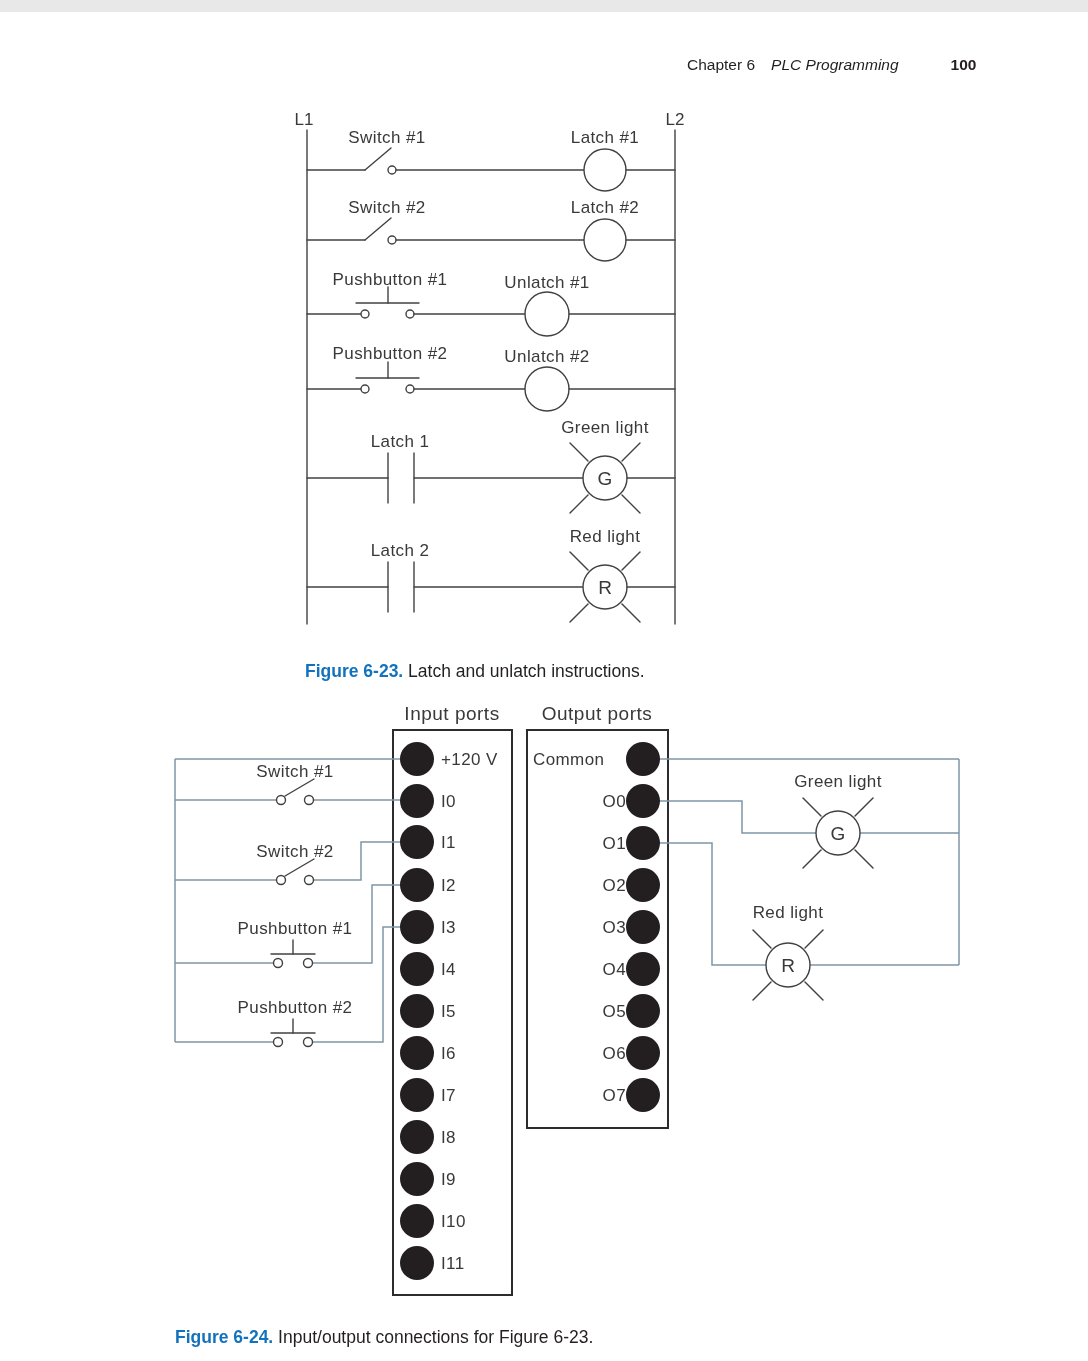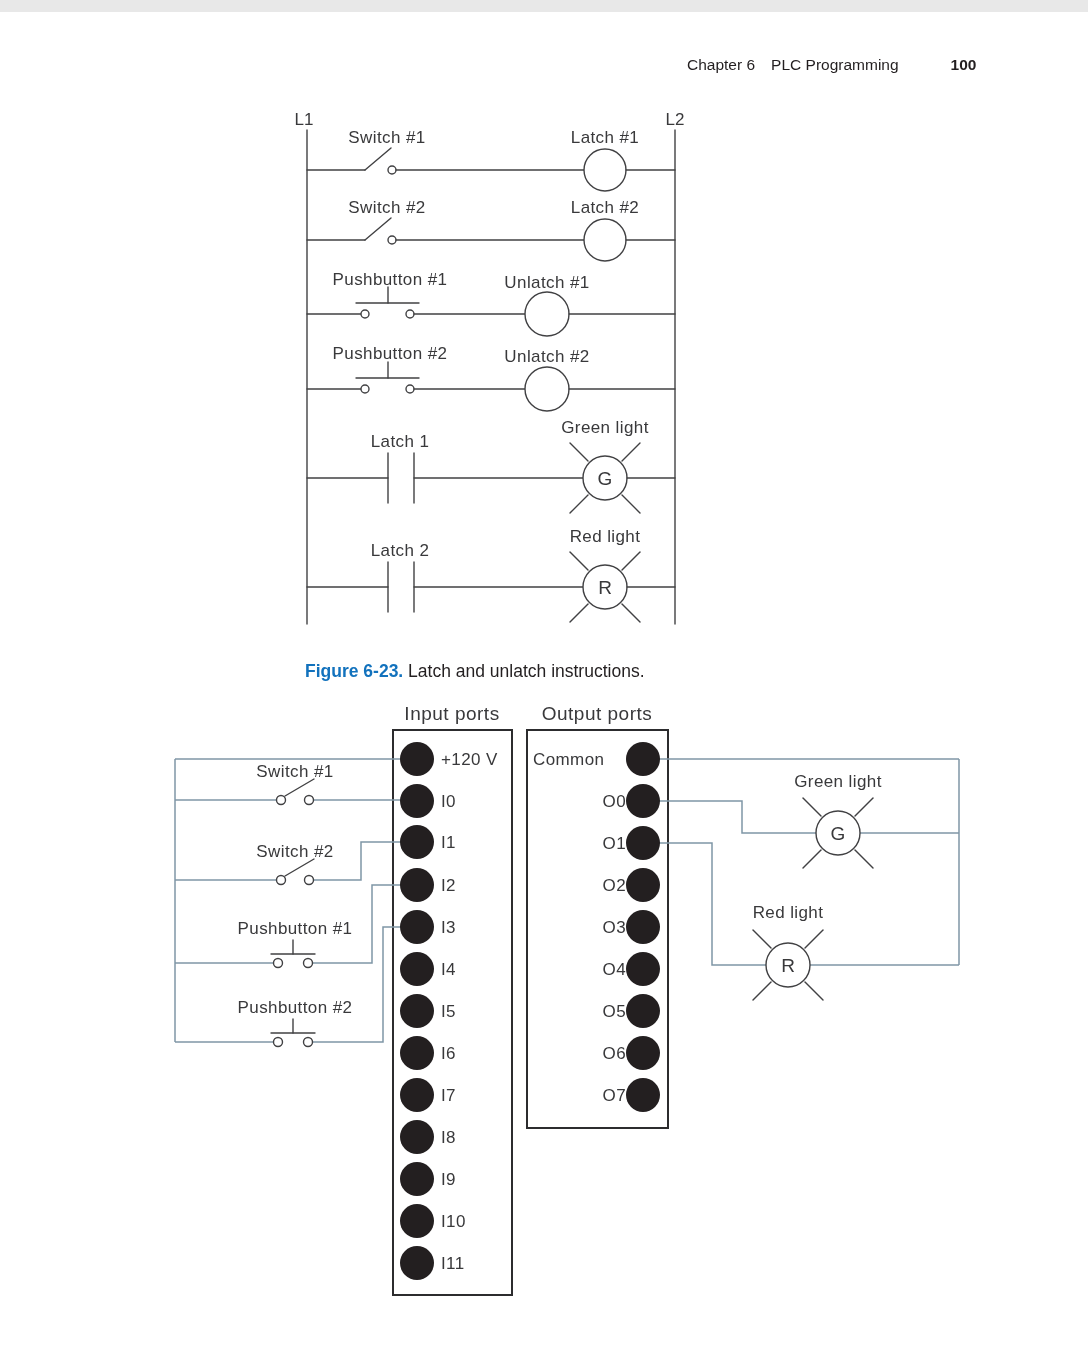--- a/index.html
+++ b/index.html
@@ -5,21 +5,21 @@
   html,body{margin:0;padding:0;background:#e8e8e8;}
   .page{
     position:relative;width:1088px;height:1361px;margin:12px auto;
     background:#ffffff;overflow:hidden;
     font-family:"Liberation Sans",sans-serif;color:#231f20;
   }
   .running-head{
     position:absolute;left:687px;top:44px;display:flex;align-items:baseline;
     font-size:15.5px;color:#231f20;
   }
-  .running-head .sect{margin-left:16px;}
+  .running-head .sect{margin-left:16px;font-style:italic;}
   .running-head .pagenum{margin-left:52px;font-weight:bold;}
   .figure-svg{position:absolute;left:0;top:0;}
   .caption{position:absolute;font-size:17.5px;line-height:1.2;color:#231f20;}
   .fig-label{color:#1272bd;font-weight:bold;}
   
   .ln{stroke:#414143;stroke-width:1.4;fill:none;stroke-linecap:round;}
   .box{stroke:#2c2c2e;stroke-width:2;fill:#ffffff;}
   .wire{stroke:#7f96a6;stroke-width:1.5;fill:none;}
   .port{fill:#231f20;stroke:none;}
   .oc{fill:#ffffff;stroke:#414143;stroke-width:1.4;}
@@ -284,14 +284,18 @@
           <text class="lamp-letter" x="788" y="960">R</text>
         </g>
       </g>
     </g>
   </svg>
 
   <p class="caption" style="left:305px;top:631px;">
     <span class="fig-label">Figure 6-23.</span>
     <span>Latch and unlatch instructions.</span>
   </p>
+  <p class="caption" style="left:175px;top:1297px;">
+    <span class="fig-label">Figure 6-24.</span>
+    <span>Input/output connections for Figure 6-23.</span>
+  </p>
 
 </div>
 
 </body></html>

